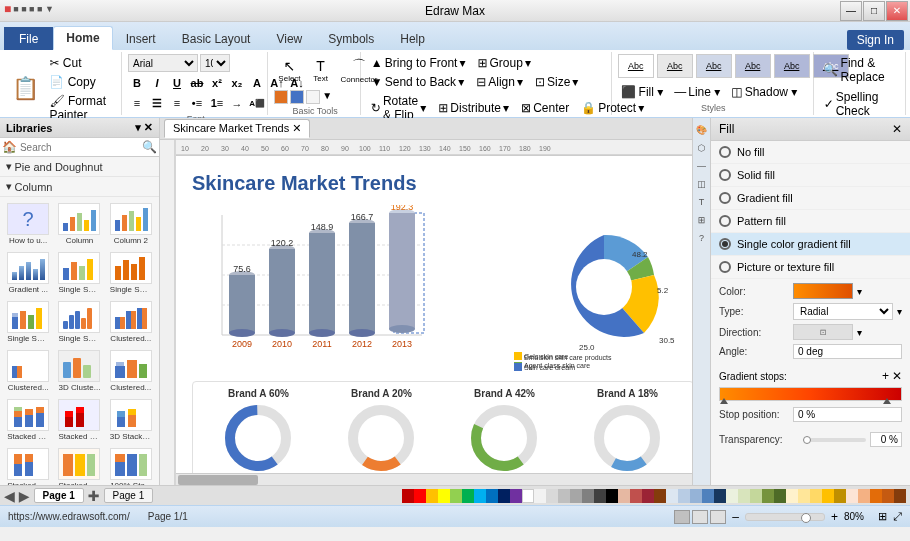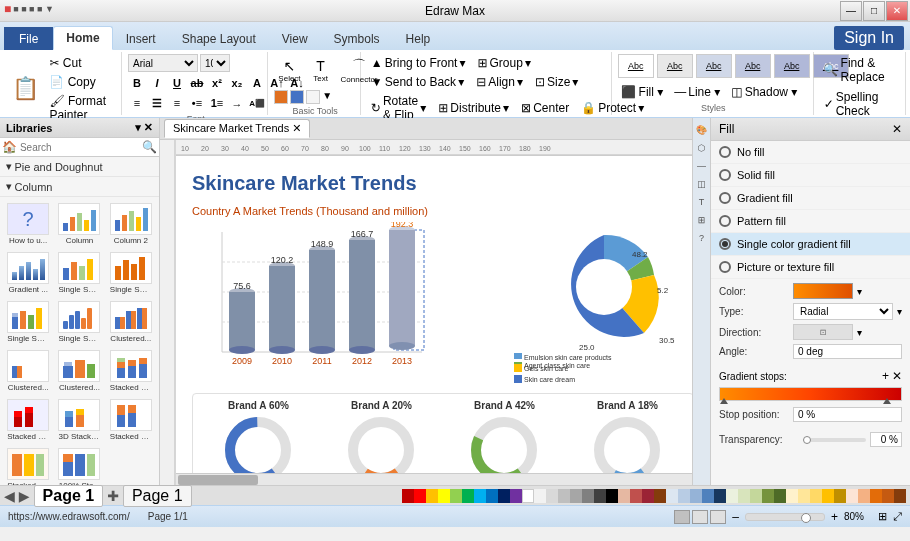--- a/index.html
+++ b/index.html
@@ -404,21 +404,21 @@
       background: #e0e0e0;
       height: 20px;
       display: flex;
       align-items: center;
       padding: 0 4px;
       gap: 4px;
       border-top: 1px solid #ccc;
     }
     .page-tab {
       padding: 1px 8px;
-      font-size: 16px;
+      font-size: 10px;
       background: #f5f5f5;
       border: 1px solid #bbb;
       border-radius: 2px;
       cursor: pointer;
     }
     .page-tab.active { background: #fff; font-weight: bold; }
     .page-add-btn { font-size: 14px; cursor: pointer; color: #555; }
 
     
     #color-palette {
@@ -516,26 +516,26 @@
       <div class="win-btn" style="background:linear-gradient(to bottom,#f5a0a0,#e05050);color:#fff;">✕</div>
     </div>
   </div>
 
   <div id="tab-bar">
     <div class="ribbon-tab" style="background:#2c5699;color:#fff;padding:4px 14px;border-radius:0;">
       <span>File</span>
     </div>
     <div class="ribbon-tab active"><span>Home</span></div>
     <div class="ribbon-tab"><span>Insert</span></div>
-    <div class="ribbon-tab"><span>Shape Layout</span></div>
+    <div class="ribbon-tab"><span>Basic Layout</span></div>
     <div class="ribbon-tab"><span>View</span></div>
     <div class="ribbon-tab"><span>Symbols</span></div>
     <div class="ribbon-tab"><span>Help</span></div>
     <div style="margin-left:auto;display:flex;align-items:center;padding-right:6px;">
-      <button style="background:#2c5699;color:#fff;border:none;padding:3px 10px;font-size:16px;cursor:pointer;border-radius:2px;">Sign In</button>
+      <button style="background:#2c5699;color:#fff;border:none;padding:3px 10px;font-size:12px;cursor:pointer;border-radius:2px;">Sign In</button>
     </div>
   </div>
 
   <div id="ribbon-content">
 
     <div class="ribbon-group" style="min-width:60px;">
       <div class="ribbon-group-content">
         <div style="display:flex;flex-direction:column;gap:1px;align-items:center;">
           <div class="ribbon-btn" style="font-size:22px;">📋</div>
         </div>
@@ -799,20 +799,30 @@
           </div>
 
           <div class="library-item">
             <div class="library-thumb">
               <svg width="38" height="28">
                   <rect x="3" y="14" width="5" height="12" fill="#4472c4"></rect>
                   <rect x="8" y="14" width="5" height="12" fill="#ed7d31"></rect>
                 </svg>
             </div>
             <div class="library-item-label">Clustered...</div>
+          </div>
+          <div class="library-item">
+            <div class="library-thumb" style="background:#f0f0f0;">
+              <svg width="38" height="28">
+                  <rect x="3" y="10" width="8" height="16" fill="#5b9bd5" rx="1"></rect>
+                  <rect x="13" y="6" width="8" height="20" fill="#ed7d31" rx="1"></rect>
+                  <rect x="23" y="13" width="8" height="13" fill="#a9d18e" rx="1"></rect>
+                </svg>
+            </div>
+            <div class="library-item-label">3D Cluste...</div>
           </div>
           <div class="library-item">
             <div class="library-thumb">
               <svg width="38" height="28">
                   <rect x="3" y="14" width="10" height="12" fill="#4472c4"></rect>
                   <rect x="4" y="10" width="8" height="4" fill="#4472c4" opacity="0.5"></rect>
                   <rect x="15" y="8" width="10" height="18" fill="#ed7d31"></rect>
                   <rect x="27" y="12" width="8" height="14" fill="#70ad47"></rect>
                 </svg>
             </div>
@@ -940,21 +950,20 @@
           </svg>
         </div>
 
         <div id="canvas" style="cursor:default;">
           <div class="canvas-inner">
             <div class="chart-title">Skincare Market Trends</div>
 
             <div style="display:flex;gap:10px;margin-bottom:8px;">
 
               <div style="flex:1;min-width:250px;">
-                <div class="chart-subtitle">Country A Market Trends (Thousand and million)</div>
                 <svg width="240" height="160">
 
                   <line x1="30" y1="10" x2="30" y2="130" stroke="#ccc" stroke-width="1"></line>
                   <line x1="30" y1="130" x2="230" y2="130" stroke="#ccc" stroke-width="1"></line>
 
                   <line x1="30" y1="100" x2="230" y2="100" stroke="#ddd" stroke-width="1" stroke-dasharray="3,2"></line>
                   <line x1="30" y1="70" x2="230" y2="70" stroke="#ddd" stroke-width="1" stroke-dasharray="3,2"></line>
                   <line x1="30" y1="40" x2="230" y2="40" stroke="#ddd" stroke-width="1" stroke-dasharray="3,2"></line>
 
                   <ellipse cx="50" cy="70" rx="13" ry="4" fill="#b0b8c8"></ellipse>

